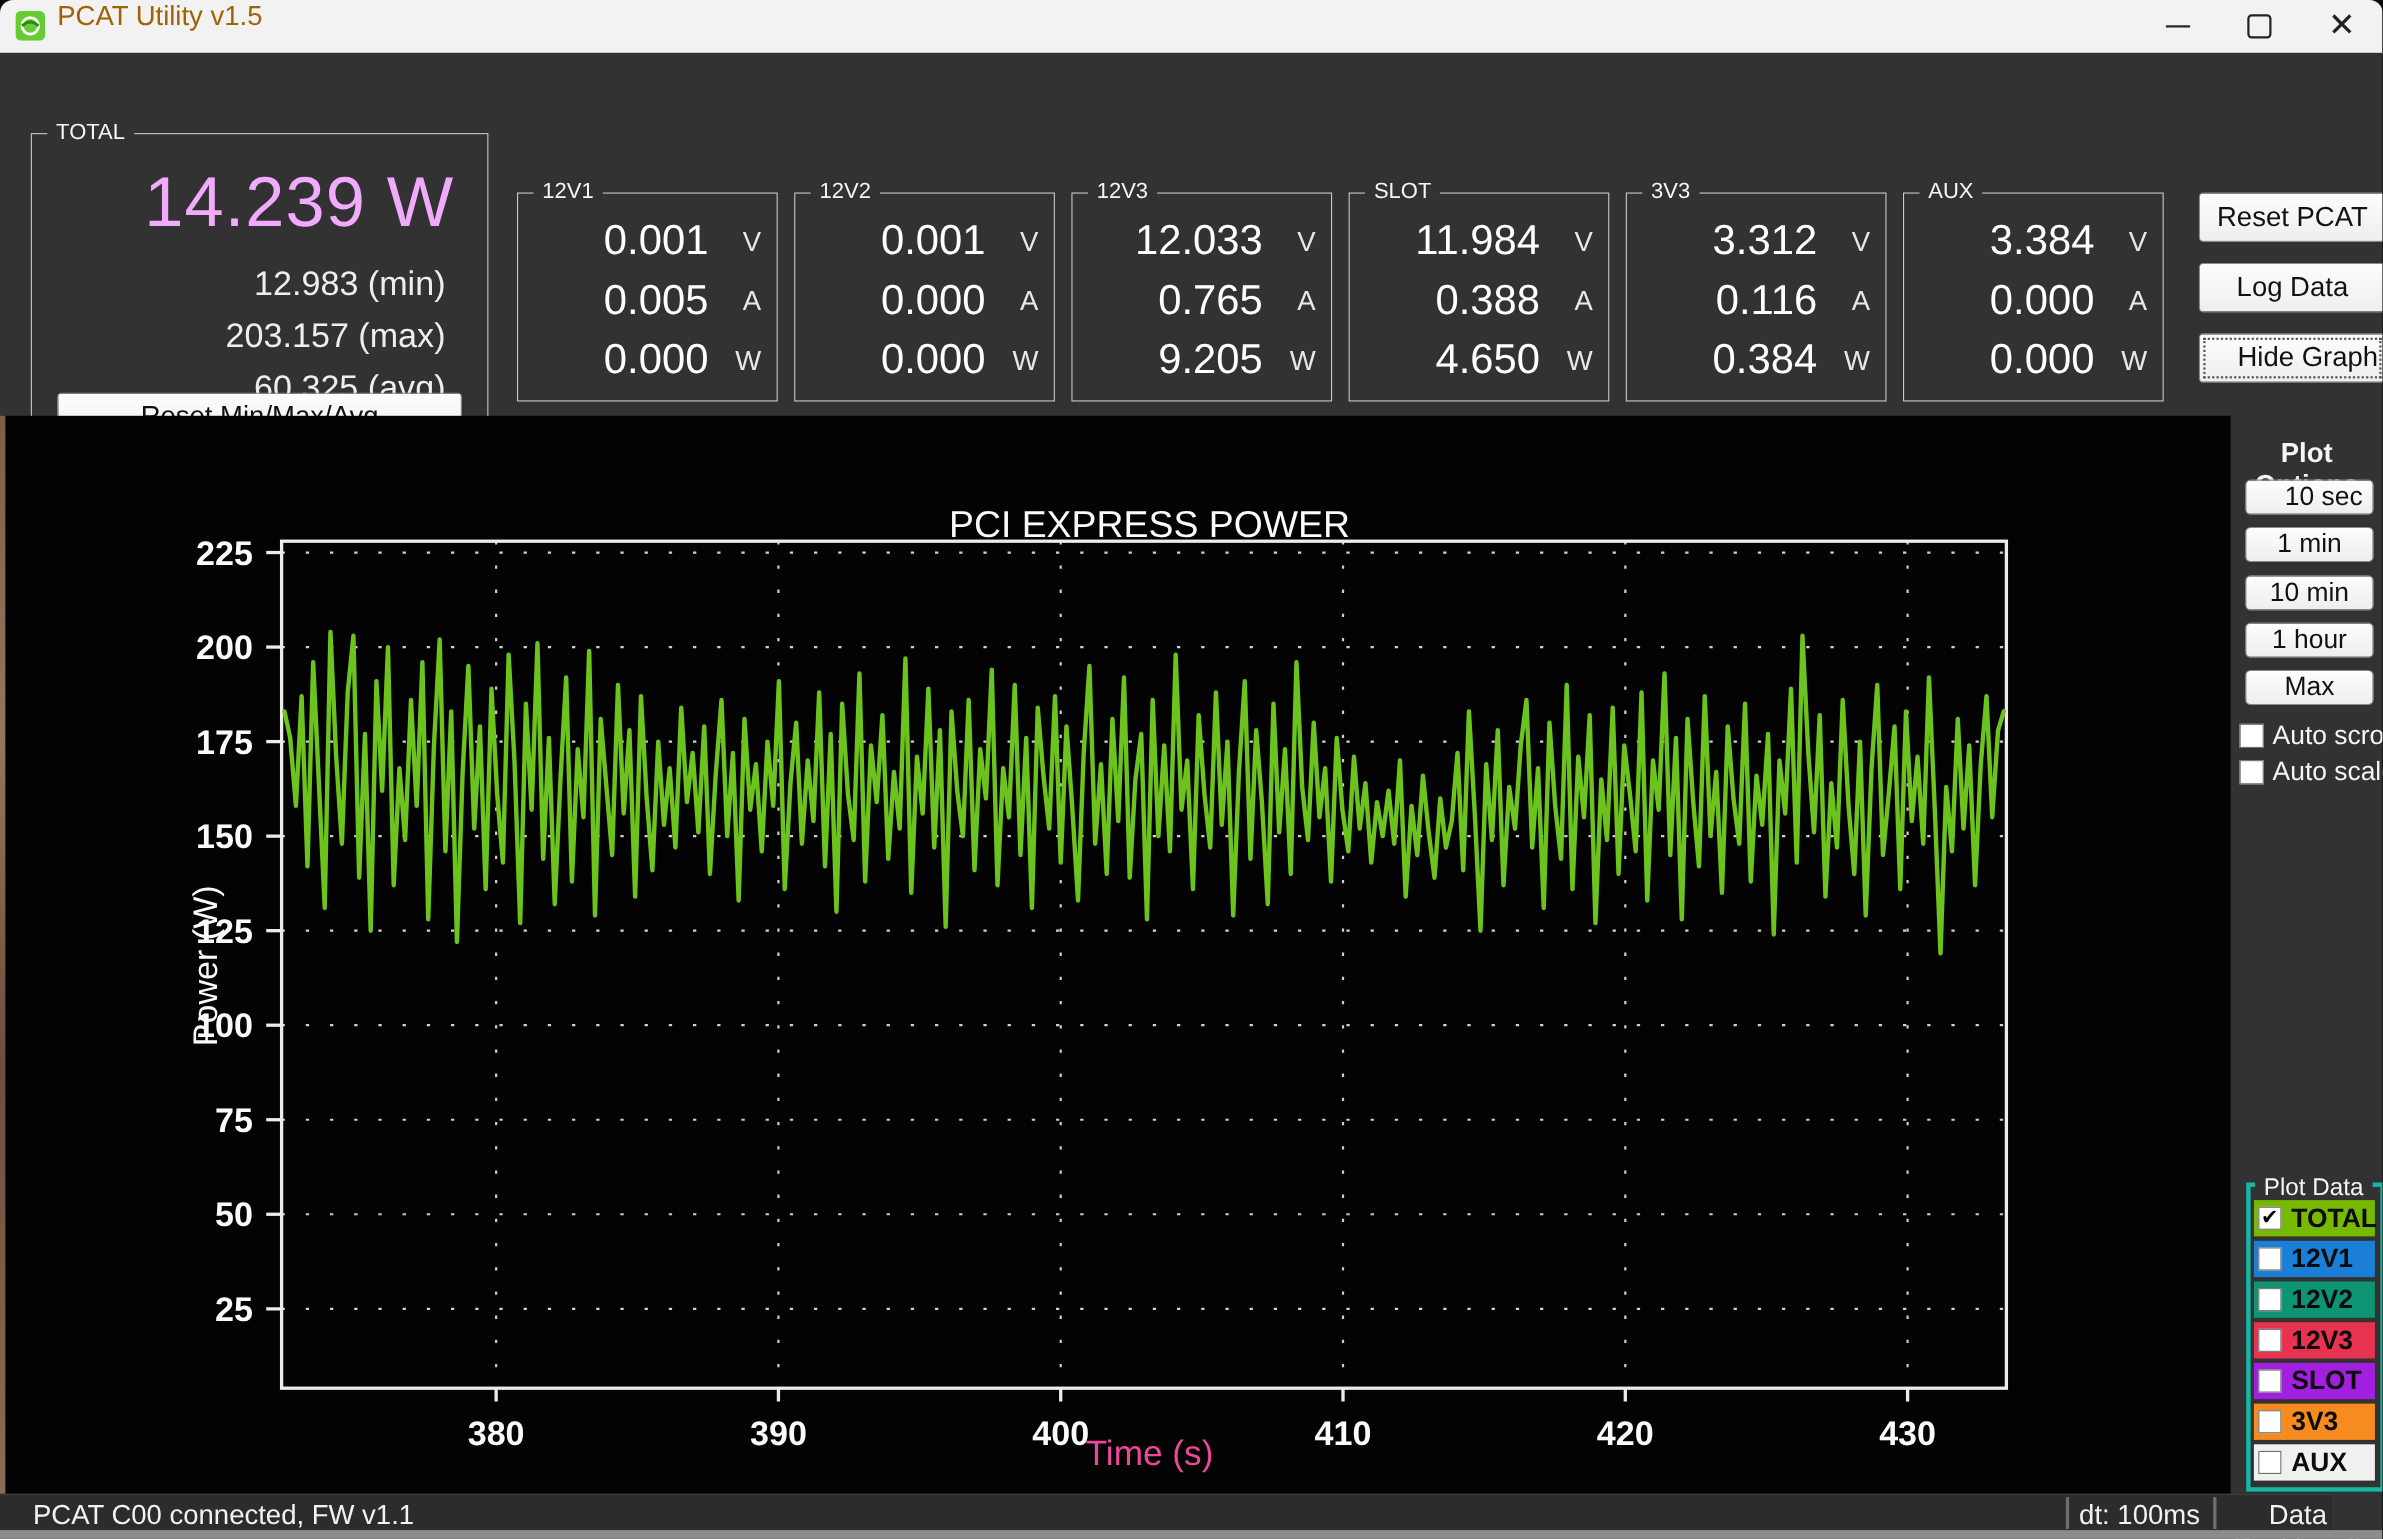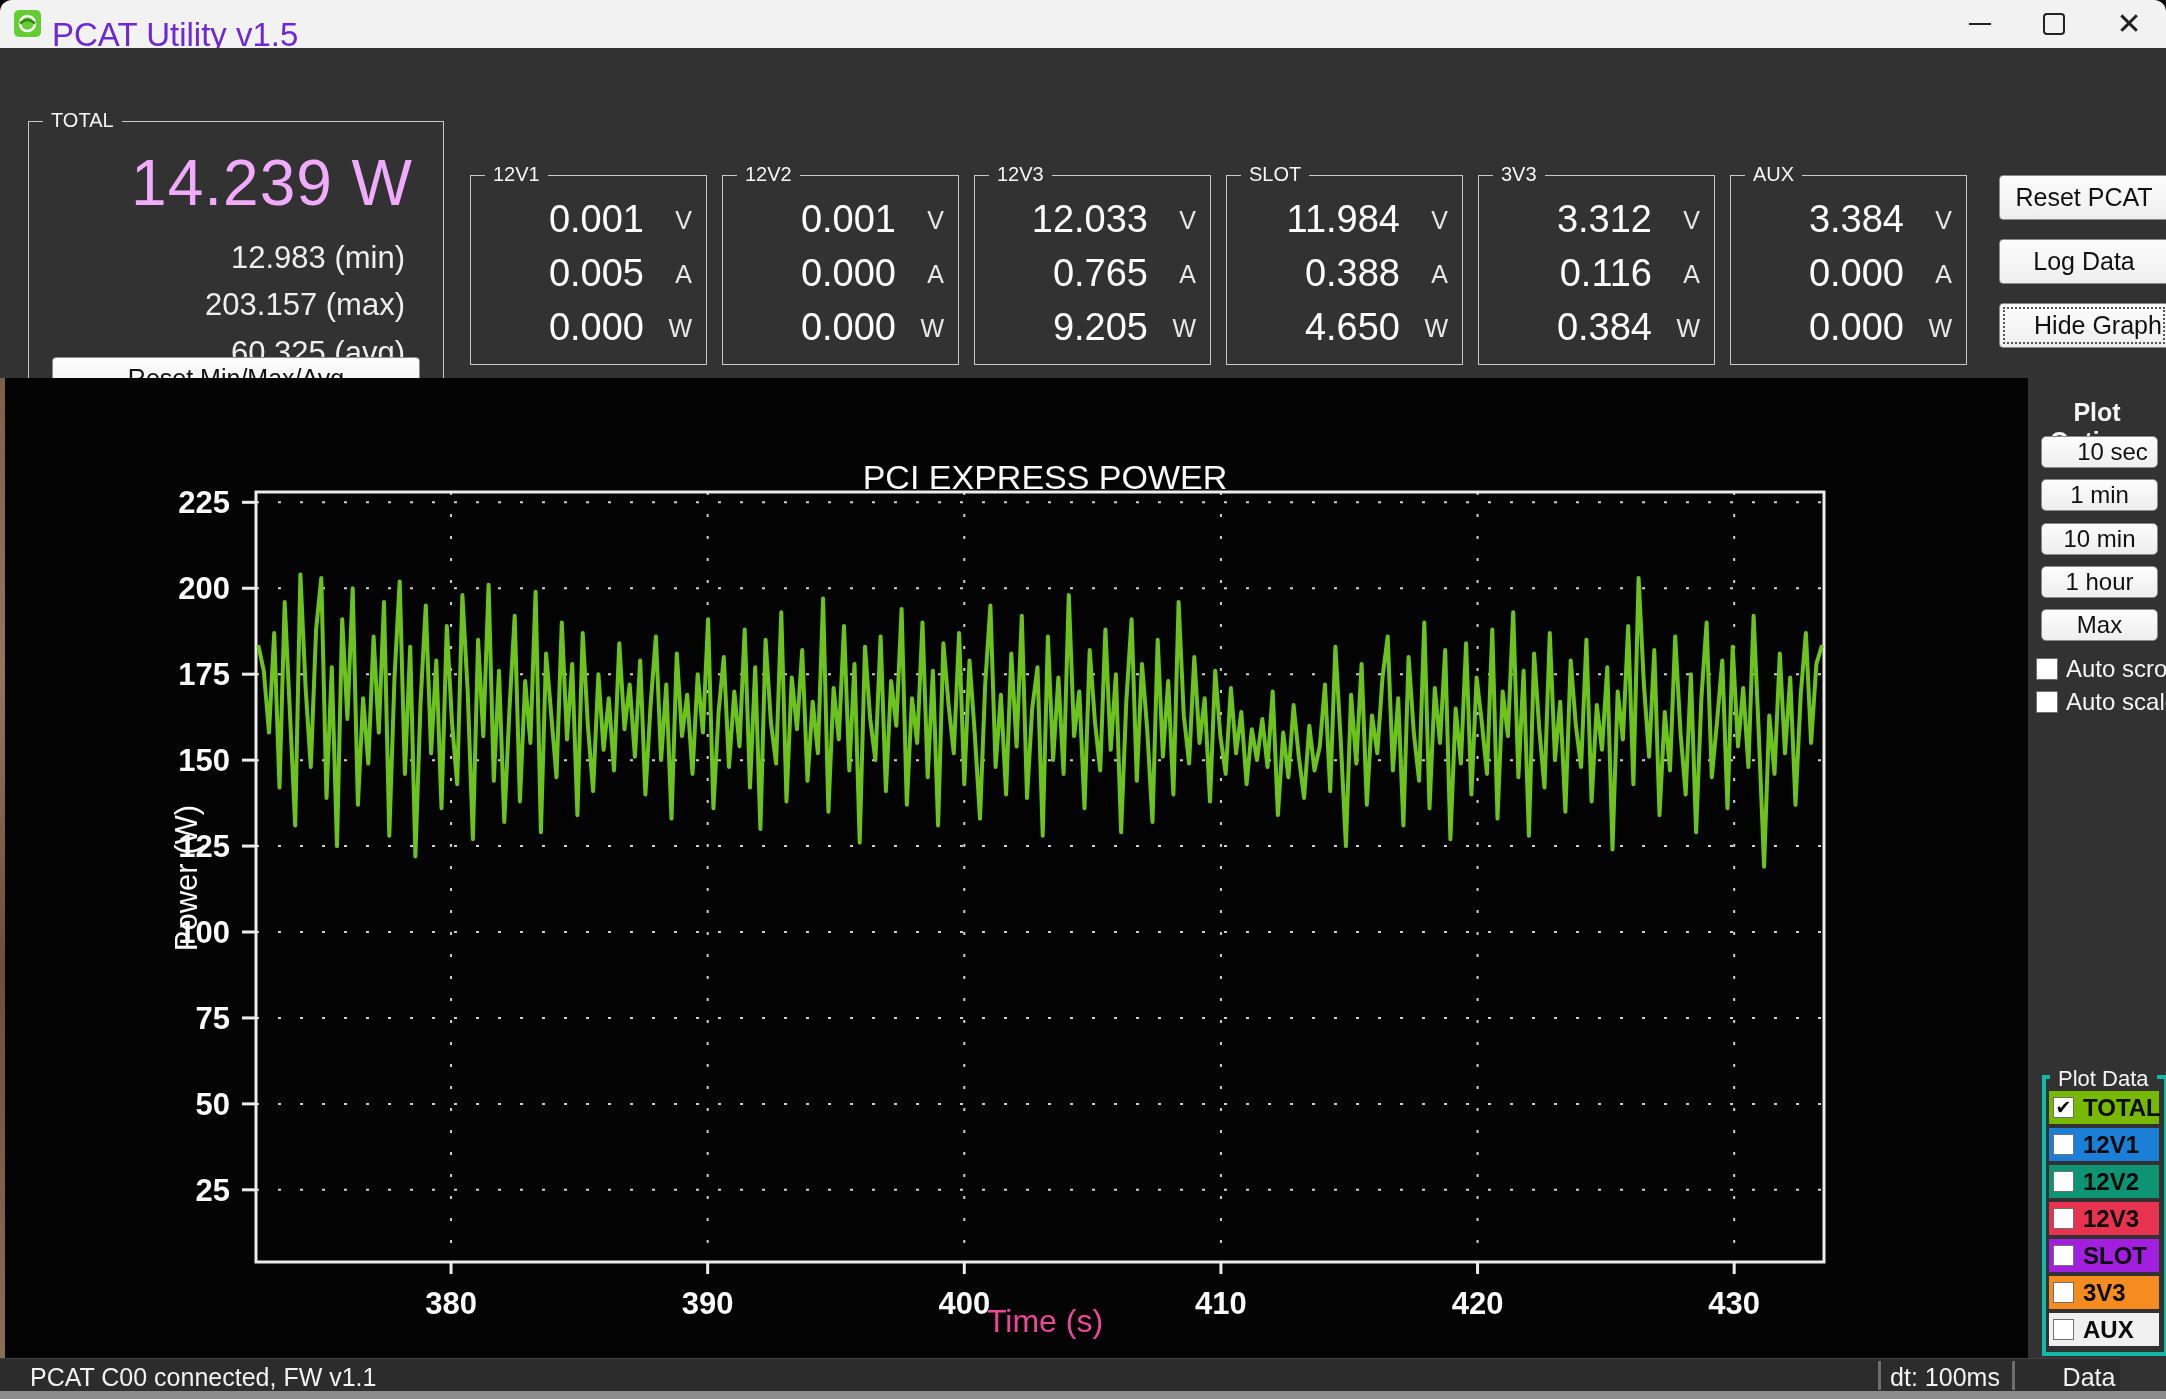--- a/index.html
+++ b/index.html
@@ -1,20 +1,20 @@
 <!DOCTYPE html>
 <html><head>
 <meta charset="utf-8">
 <style>
   html,body{margin:0;padding:0;background:#0a0a0a;font-family:"Liberation Sans","DejaVu Sans",sans-serif;}
   .window{position:relative;width:2166px;height:1399px;background:#323232;border-radius:12px 12px 0 0;overflow:hidden;}
   
   .titlebar{position:absolute;left:0;top:0;width:2166px;height:48px;background:#f2f2f2;border-bottom:1px solid #d8d8d8;}
   .app-icon{position:absolute;left:14px;top:10px;width:27px;height:27px;}
-  .titlebar-title{position:absolute;left:52px;top:16px;font-size:33px;color:#6d28d9;}
+  .titlebar-title{position:absolute;left:52px;top:1px;font-size:25px;color:#a16207;}
   .win-btn{position:absolute;top:0;width:74px;height:48px;display:flex;align-items:center;justify-content:center;color:#222;cursor:default;}
   .win-btn.min{left:1943px;} .win-btn.max{left:2017px;} .win-btn.close{left:2092px;}
   .glyph-min{width:22px;height:0;border-top:2px solid #222;}
   .glyph-max{width:18px;height:18px;border:2px solid #222;border-radius:4px;}
   .glyph-close{font-size:30px;line-height:30px;font-weight:300;}
   
   .top-panel{position:absolute;left:0;top:48px;width:2166px;height:330px;background:#323232;}
   .groupbox{position:absolute;border:1px solid #c9c9c9;color:#f5f5f5;}
   .groupbox .gb-title{position:absolute;top:-13px;left:14px;background:#323232;padding:0 8px;font-size:20px;color:#f5f5f5;}
   .total-box{left:28px;top:73px;width:414px;height:296px;}

